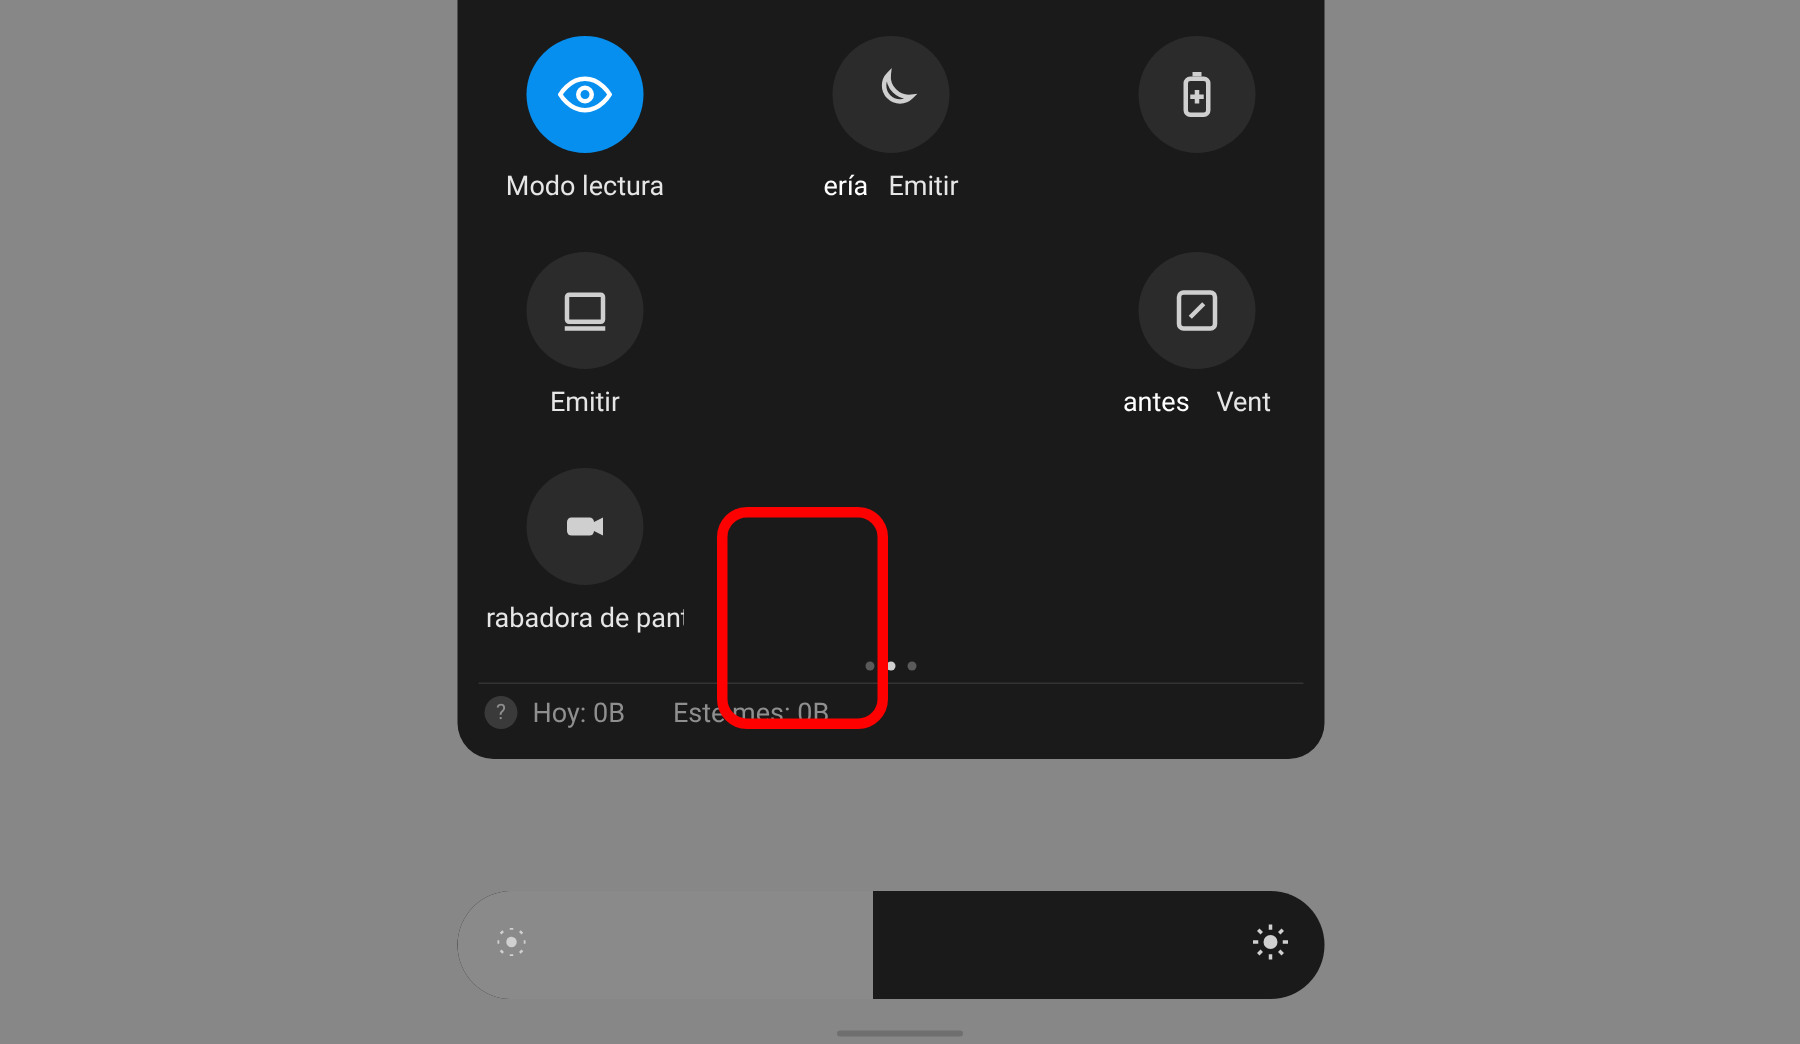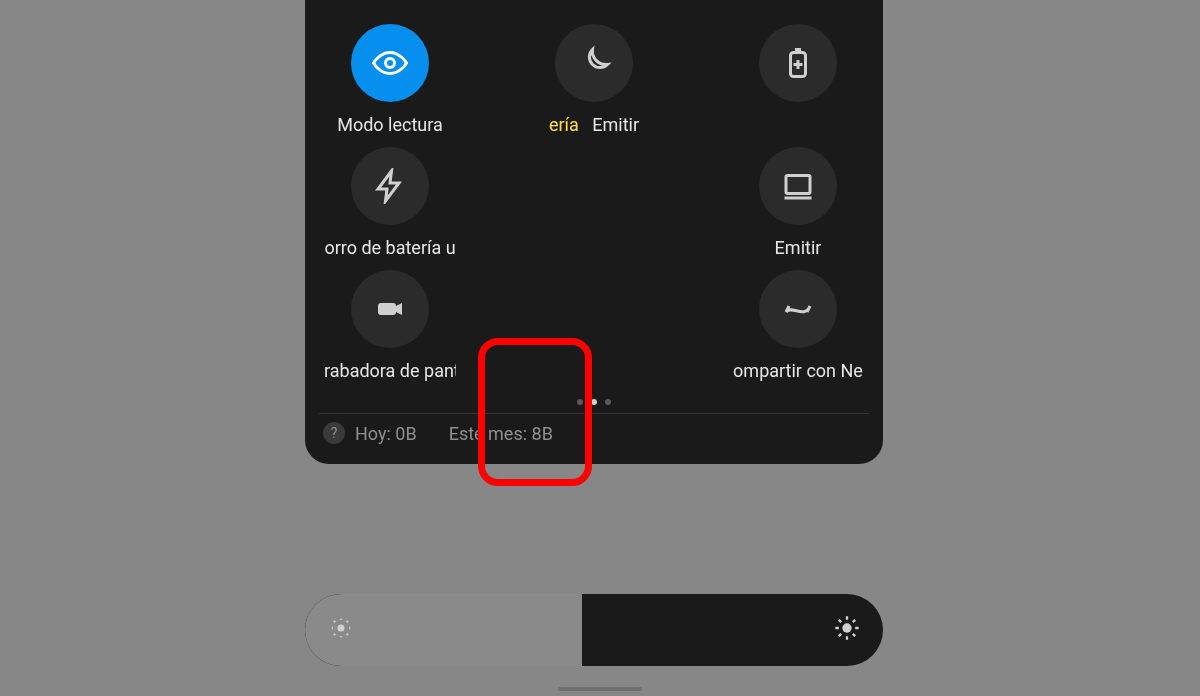--- a/index.html
+++ b/index.html
@@ -1,39 +1,39 @@
 <!DOCTYPE html>
 <html><head>
 <meta charset="utf-8">
 <style>
   html,body{margin:0;padding:0;width:1200px;height:696px;background:#878787;font-family:-apple-system,Segoe UI,Roboto,Helvetica,Arial,sans-serif;overflow:hidden}
   .panel-wrapper{position:absolute;left:305px;top:0;width:578px}
   .panel{background:#1a1a1a;border-radius:0 0 24px 24px;padding:18px 6px 12px 6px;color:#cfcfcf;position:relative}
-  .grid{display:flex;flex-direction:column;gap:12px;margin-top:6px}
+  .grid{display:flex;flex-direction:column;gap:33px;margin-top:6px}
   .row{display:flex;justify-content:space-between;padding:0 14px}
   .tile{display:flex;flex-direction:column;align-items:center;width:130px;position:relative}
   .circle{width:78px;height:78px;border-radius:50%;background:#2b2b2b;display:flex;align-items:center;justify-content:center}
   .circle.active{background:#068fef;color:#fff}
   .circle svg{width:36px;height:36px;stroke:#cfcfcf;fill:none;stroke-width:2}
   .circle.active svg{stroke:#fff}
   .lbl{margin-top:12px;font-size:18px;color:#e6e6e6;white-space:nowrap;overflow:hidden;text-align:center;max-width:132px}
   .highlight{position:absolute;border:7px solid #ff0000;border-radius:20px;width:100px;height:134px;left:478px;top:338px;pointer-events:none}
   .dots{display:flex;gap:8px;justify-content:center;margin:18px 0 8px}
   .dot{width:6px;height:6px;border-radius:50%;background:#5a5a5a}
   .dot.on{background:#cfcfcf}
   .hr{border:none;border-top:1px solid #333;margin:0 8px}
   .footer{display:flex;align-items:center;gap:10px;padding:8px 12px 8px 12px;color:#8f8f8f;font-size:18px}
   .q{width:22px;height:22px;border-radius:50%;background:#3a3a3a;display:flex;align-items:center;justify-content:center;font-size:14px;color:#8f8f8f}
   .brightness{position:absolute;left:305px;top:594px;width:578px;height:72px;background:#1a1a1a;border-radius:36px;overflow:hidden;display:flex;align-items:center}
   .bfill{position:absolute;left:0;top:0;height:100%;width:48%;background:#8a8a8a}
   .bicon{position:relative;margin-left:22px}
   .bicon svg,.bright svg{width:28px;height:28px;stroke:#d0d0d0;fill:none;stroke-width:2}
   .bright{position:absolute;right:22px}
   .homebar{position:absolute;left:558px;bottom:5px;width:84px;height:4px;background:#6f6f6f;border-radius:2px}
-  .ghost{color:#fde047}
+  .ghost{color:#ffffff}
 </style>
 </head>
 <body>
 
 <div class="panel-wrapper">
   <div class="panel">
     <div class="grid">
 
       <div class="row">
         <div class="tile">
@@ -61,68 +61,61 @@
               </svg>
           </div>
           <div class="lbl" style="opacity:0">Ahorro</div>
         </div>
       </div>
 
       <div class="row">
         <div class="tile">
           <div class="circle">
             <svg viewBox="0 0 24 24">
-                <path d="M13 2 4 14h6l-1 8 9-12h-6z"></path>
-              </svg>
-          </div>
-          <div class="lbl">orro de batería u</div>
-        </div>
-        <div class="tile">
-          <div class="circle">
-            <svg viewBox="0 0 24 24">
                 <rect x="4" y="5" width="16" height="12" rx="1"></rect>
                 <path d="M3 20h18"></path>
               </svg>
           </div>
           <div class="lbl">Emitir</div>
+        </div>
+        <div class="tile">
+          <div class="circle">
+            <svg viewBox="0 0 24 24">
+                <rect x="4" y="4" width="16" height="16" rx="2"></rect>
+                <path d="M9 15l6-6M9 9h0M15 15h0"></path>
+              </svg>
+          </div>
+          <div class="lbl"><span class="ghost">antes</span>&nbsp;&nbsp;&nbsp;&nbsp;<span>Vent</span></div>
         </div>
       </div>
 
       <div class="row">
         <div class="tile">
           <div class="circle">
             <svg viewBox="0 0 24 24">
                 <rect x="4" y="8" width="12" height="8" rx="2" fill="#cfcfcf" stroke="none"></rect>
                 <path d="M16 10l4-2v8l-4-2z" fill="#cfcfcf" stroke="none"></path>
               </svg>
           </div>
           <div class="lbl">rabadora de pant</div>
-        </div>
-        <div class="tile">
-          <div class="circle">
-            <svg viewBox="0 0 24 24">
-                <path d="M4 14c4-5 12 5 16-4M6 10l-2 4M18 14l2-4"></path>
-              </svg>
-          </div>
-          <div class="lbl">ompartir con Ne</div>
         </div>
       </div>
     </div>
 
     <div class="dots">
       <div class="dot"></div>
         <div class="dot on"></div>
         <div class="dot"></div>
     </div>
     <hr class="hr">
     <div class="footer">
       <div class="q">?</div>
       <span>Hoy: 0B</span>
       <span style="width:12px"></span>
-      <span>Este mes: 8B</span>
+      <span>Este mes: 0B</span>
     </div>
   </div>
 </div>
 
 <div class="highlight"></div>
 
 <div class="brightness">
   <div class="bfill"></div>
   <div class="bicon">
     <svg viewBox="0 0 24 24">

